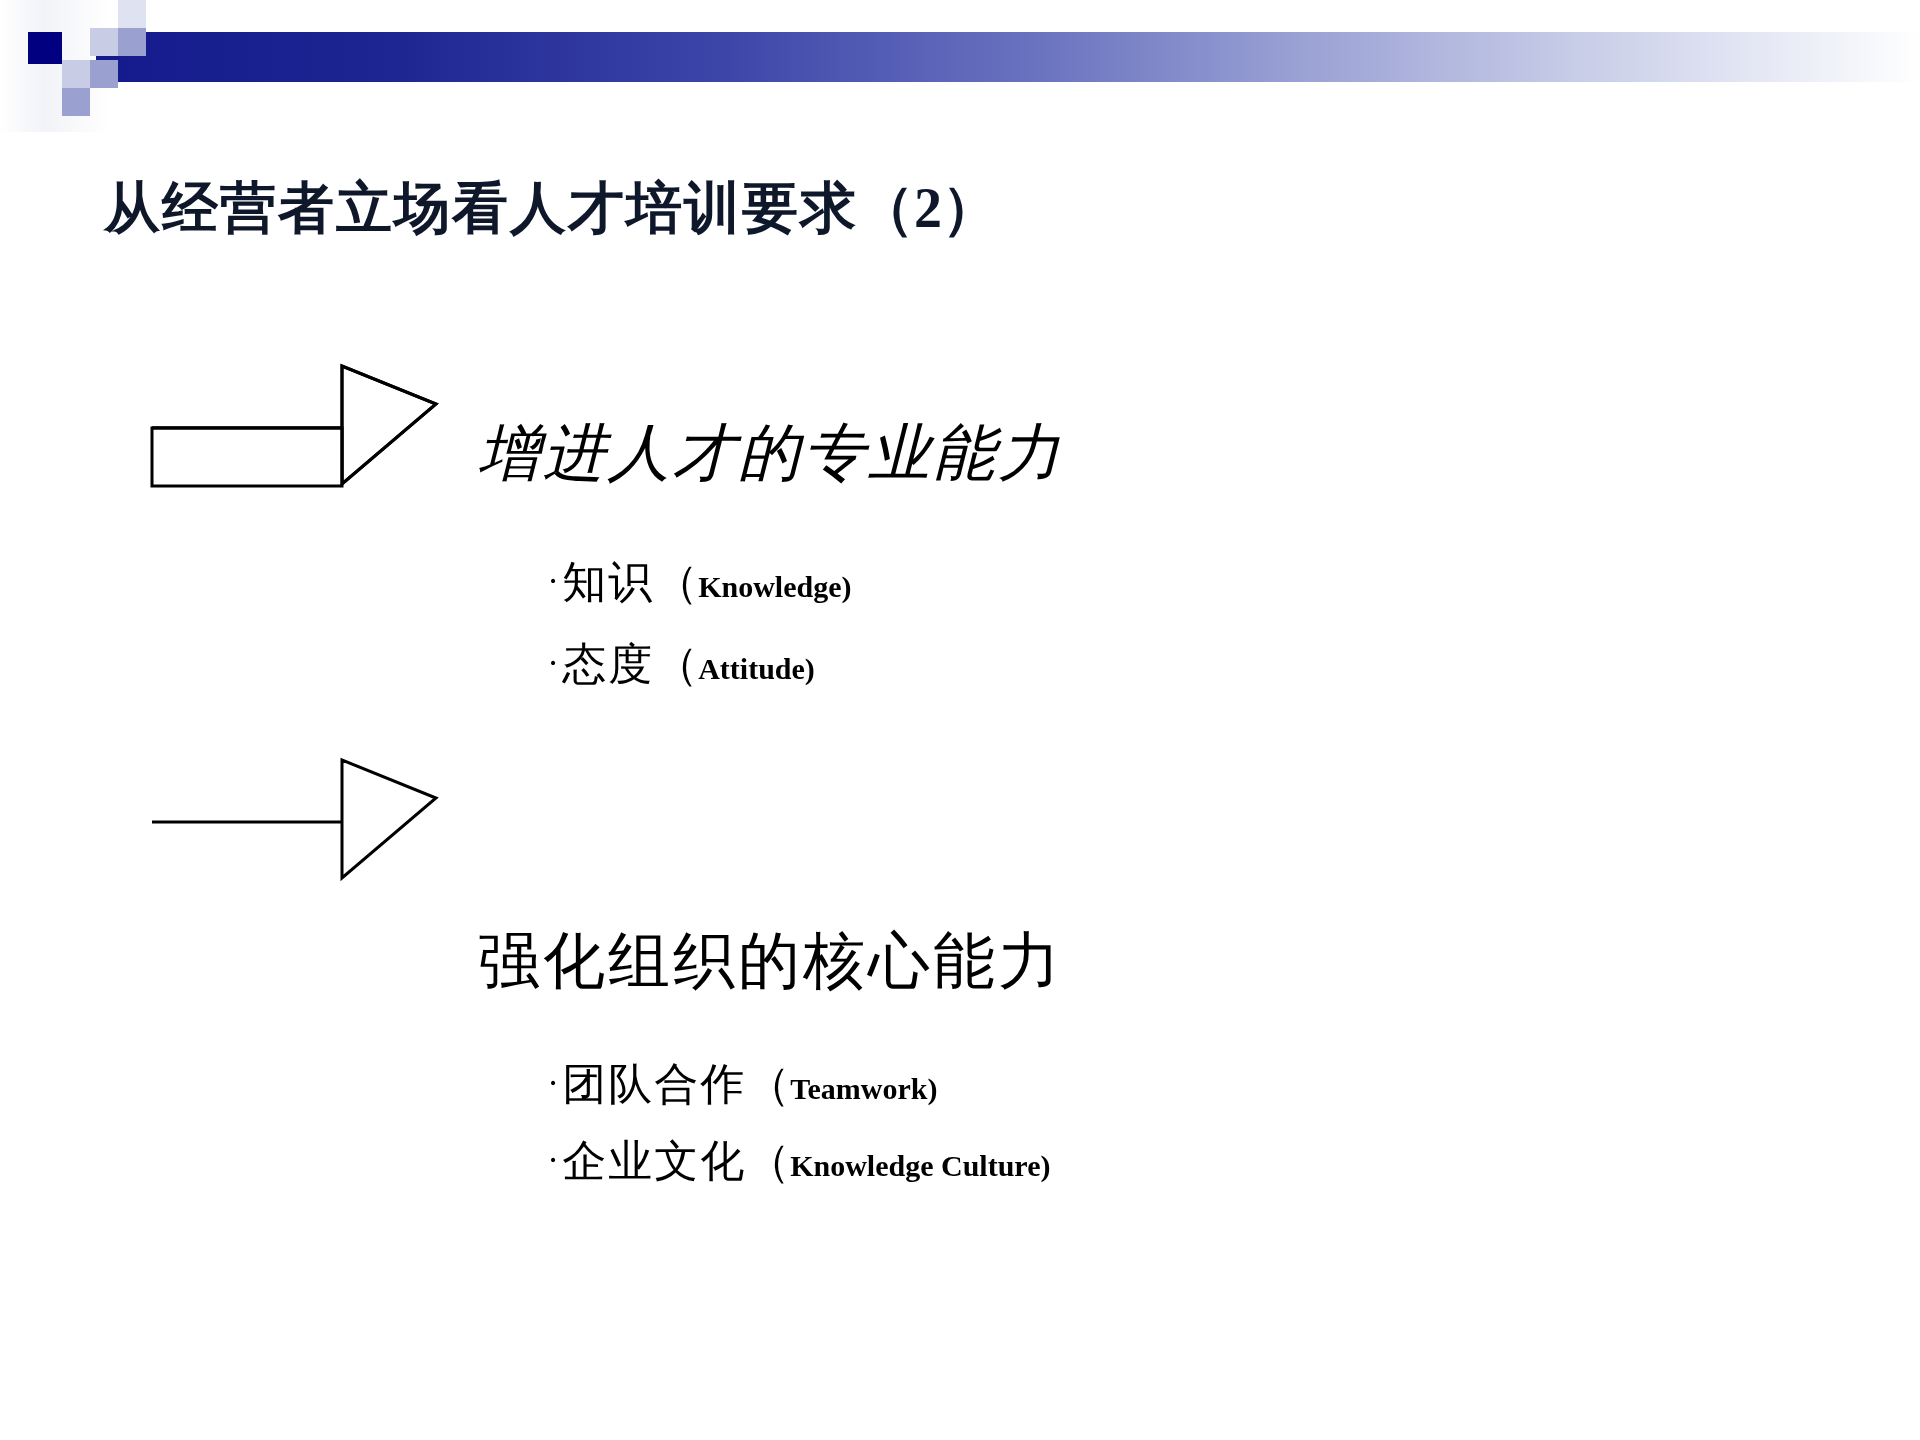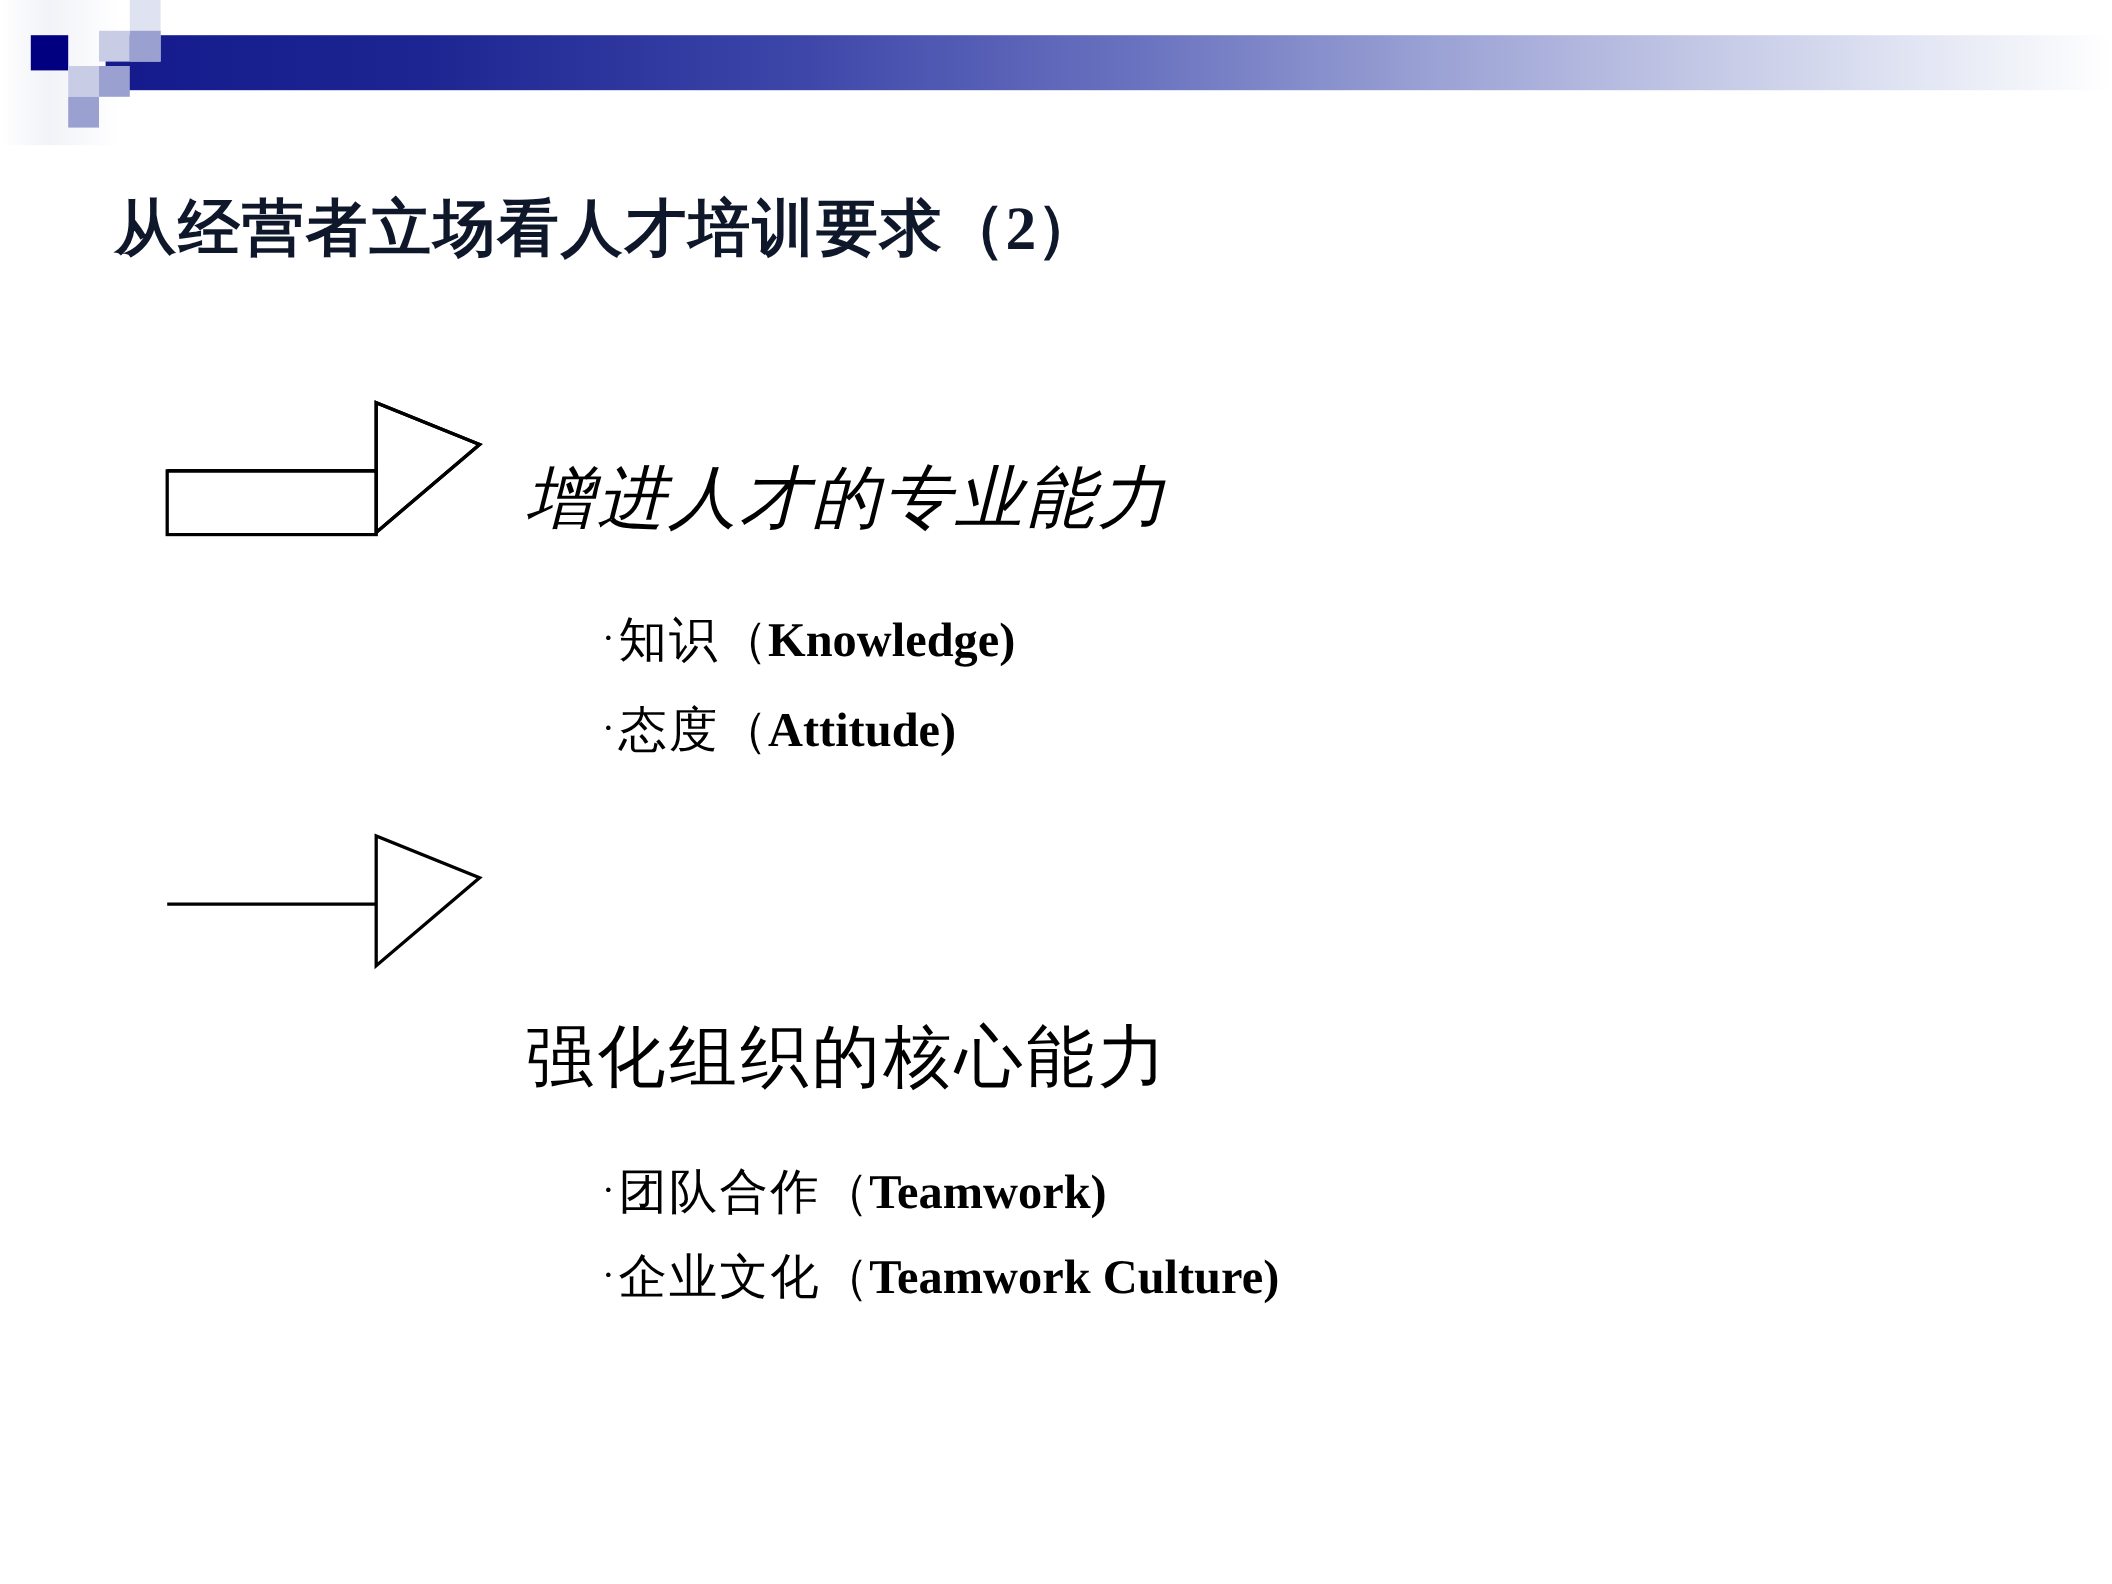--- a/index.html
+++ b/index.html
@@ -114,21 +114,21 @@
     font-size: 44px;
     letter-spacing: 2px;
   }
   .paren-cjk {
     font-family: "DejaVu Serif", "Liberation Serif", serif;
     font-size: 44px;
   }
   .en {
     font-family: "Liberation Serif", "DejaVu Serif", serif;
     font-weight: bold;
-    font-size: 44px;
+    font-size: 30px;
     letter-spacing: 0px;
   }
 </style>
 </head>
 <body>
 
 <div class="header-deco">
   <div class="band-fade-left"></div>
   <div class="band-gradient"></div>
 
@@ -180,16 +180,16 @@
 <div class="block" style="left:478px; top:928px;">
   <div class="block-heading">强化组织的核心能力</div>
 </div>
 
 <div class="block" style="left:548px; top:1062px;">
   <ul class="bullet-list">
     <li class="bullet-item" style="margin-bottom:33px;">
       <span class="bullet-dot">·</span><span class="cjk">团队合作</span><span class="paren-cjk">（</span><span class="en">Teamwork</span><span class="en">)</span>
     </li>
     <li class="bullet-item">
-      <span class="bullet-dot">·</span><span class="cjk">企业文化</span><span class="paren-cjk">（</span><span class="en">Teamwork Culture</span><span class="en">)</span>
+      <span class="bullet-dot">·</span><span class="cjk">企业文化</span><span class="paren-cjk">（</span><span class="en">Knowledge Culture</span><span class="en">)</span>
     </li>
   </ul>
 </div>
 
 </body></html>

